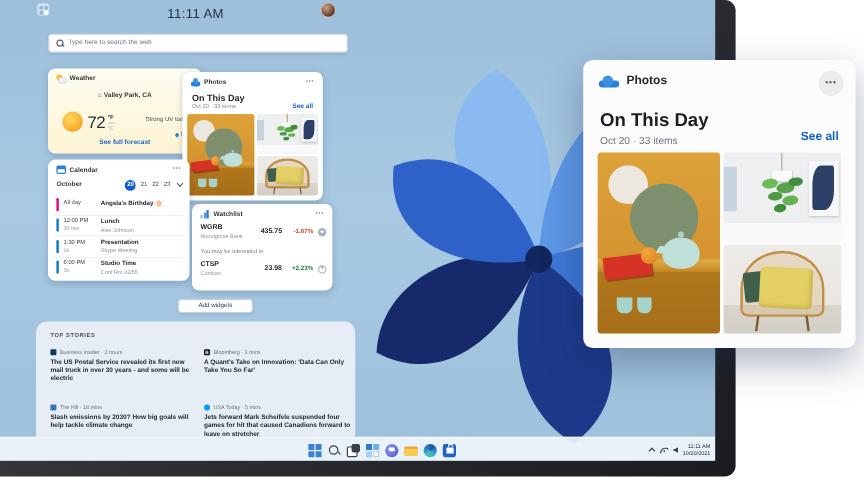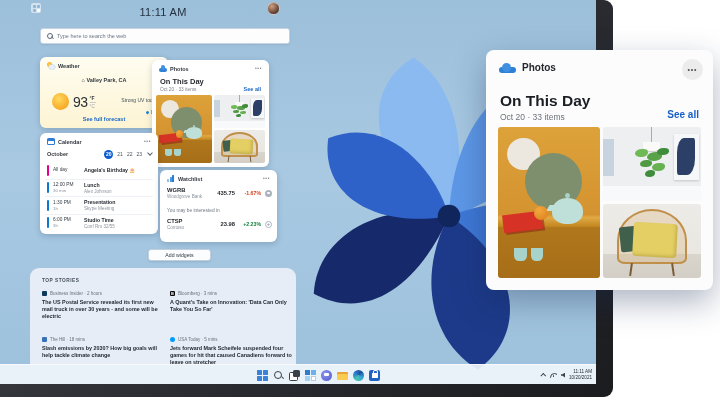--- a/index.html
+++ b/index.html
@@ -254,21 +254,21 @@
 
     <div class="card w-card">
       <div class="card-head">
         <span class="ico ico-weather"></span>
         <span class="app-name">Weather</span>
         <span class="menu-dots">•••</span>
       </div>
       <div class="w-loc">⌂ Valley Park, CA</div>
       <div class="w-row">
         <span class="sun"></span>
-        <span class="w-temp">93</span>
+        <span class="w-temp">72</span>
         <span class="w-units">
           <span class="w-unit-f">°F</span>
           <span class="w-unit-div"></span>
           <span class="w-unit-c">°C</span>
         </span>
         <span class="w-right">
           <span class="w-cond">Strong UV today</span>
           <span class="w-precip">
             <span class="drop"></span>
             <span>0%</span>

